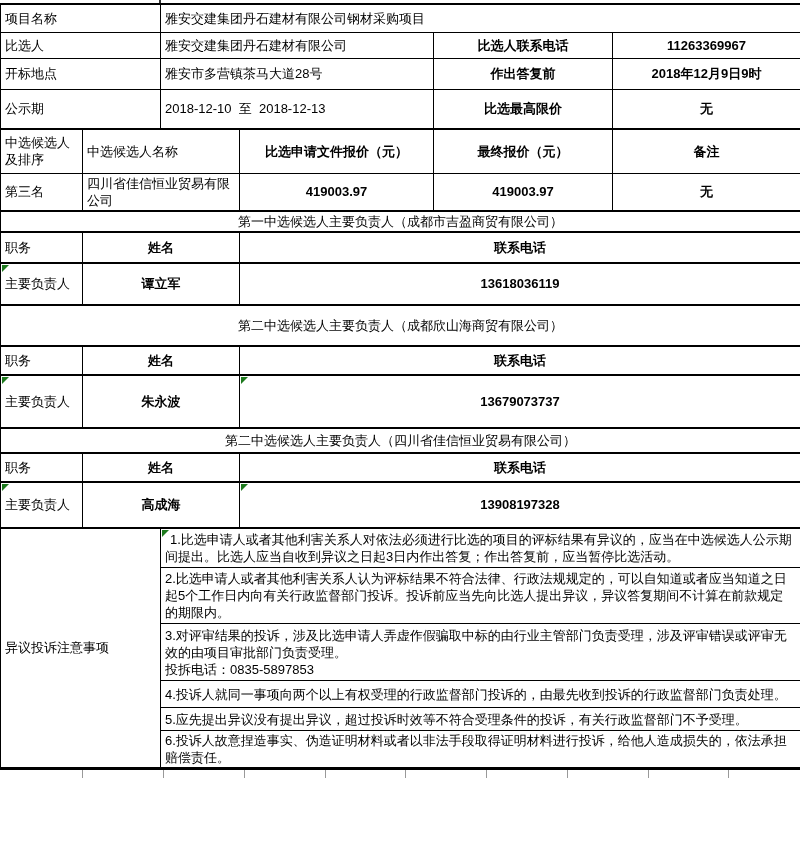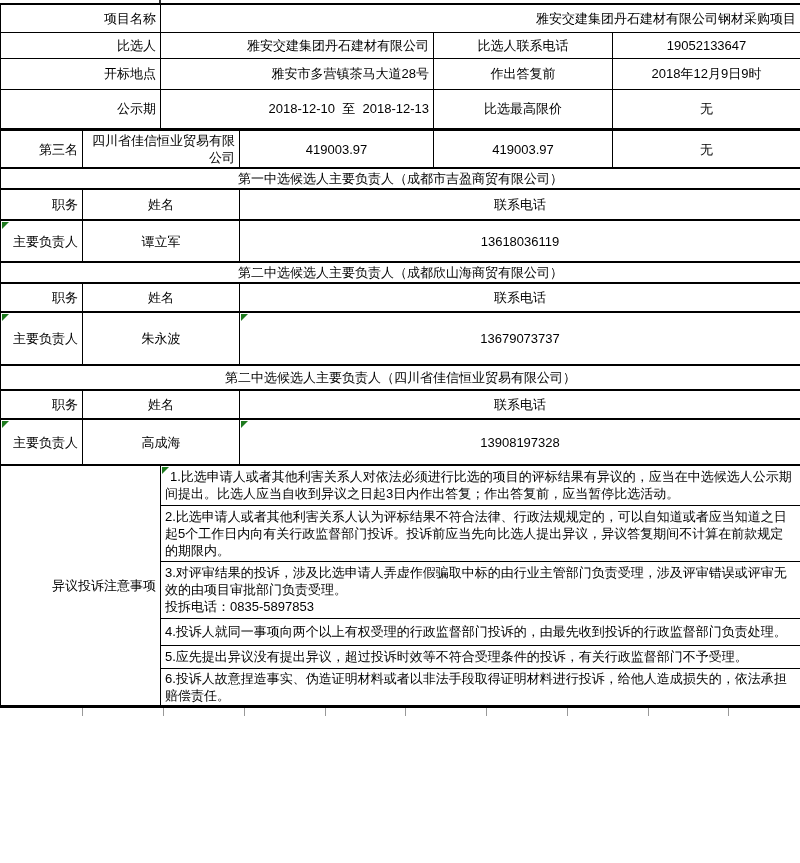--- a/index.html
+++ b/index.html
@@ -16,22 +16,22 @@
   .strip-top .stub{position:absolute;top:0;left:159px;width:2px;height:3px;background:#333;}
   table.tbl{border-collapse:collapse;table-layout:fixed;width:800px;}
   table.tbl td{
     border:1px solid #000;
     padding:1px 4px;
     vertical-align:middle;
     overflow:hidden;
     position:relative;
     line-height:17px;
   }
-  td.c{text-align:center;padding:1px 2px;}
-  td.l{text-align:right;}
+  td.c{text-align:center;padding:1px 2px;font-weight:bold;}
+  td.l{text-align:left;}
   td.eL{border-left-width:2px;}
   td.eR{border-right-width:2px;}
   .bt0{border-top-width:0 !important;}
   .bt2{border-top-width:2px !important;}
   .bb2{border-bottom-width:2px !important;}
   .bb3{border-bottom-width:3px !important;}
   td.title-cell{text-align:center;}
   td.pre{white-space:pre;}
   td.note-text, .note-text{white-space:pre-line;text-align:left;line-height:17px;padding:2px 4px 2px 5px;}
   .tri{
@@ -61,21 +61,21 @@
       </colgroup>
     <tbody>
         <tr style="height:28px">
       <td class="l eL bt2">项目名称</td>
       <td class="l eR bt2" colspan="3">雅安交建集团丹石建材有限公司钢材采购项目</td>
     </tr>
     <tr style="height:26px">
       <td class="l eL">比选人</td>
       <td class="l">雅安交建集团丹石建材有限公司</td>
       <td class="c">比选人联系电话</td>
-      <td class="c eR">19052133647</td>
+      <td class="c eR">11263369967</td>
     </tr>
     <tr style="height:31px">
       <td class="l eL">开标地点</td>
       <td class="l">雅安市多营镇茶马大道28号</td>
       <td class="c">作出答复前</td>
       <td class="c eR">2018年12月9日9时</td>
     </tr>
     <tr style="height:40px">
       <td class="l eL bb2">公示期</td>
       <td class="l pre bb2">2018-12-10  至  2018-12-13</td>
@@ -87,20 +87,28 @@
 
   <table class="tbl">
     <colgroup>
         <col style="width:82px">
         <col style="width:157px">
         <col style="width:194px">
         <col style="width:179px">
         <col style="width:188px">
       </colgroup>
     <tbody>
+        <tr style="height:43px">
+      <td class="l eL bt0 note-text">中选候选人
+及排序</td>
+      <td class="l bt0">中选候选人名称</td>
+      <td class="c bt0">比选申请文件报价（元）</td>
+      <td class="c bt0">最终报价（元）</td>
+      <td class="c eR bt0">备注</td>
+    </tr>
     <tr style="height:32px">
       <td class="l eL bb2">第三名</td>
       <td class="l bb2">四川省佳信恒业贸易有限公司</td>
       <td class="c bb2">419003.97</td>
       <td class="c bb2">419003.97</td>
       <td class="c eR bb2">无</td>
     </tr>
   </tbody>
     </table>
 
@@ -132,21 +140,21 @@
       <td class="c eR bb2">13618036119</td>
     </tr>
   </tbody>
     </table>
 
   <table class="tbl">
     <colgroup>
         <col style="width:800px">
       </colgroup>
     <tbody>
-        <tr style="height:20px">
+        <tr style="height:40px">
       <td class="title-cell eL eR bt0 bb2">第二中选候选人主要负责人（成都欣山海商贸有限公司）</td>
     </tr>
   </tbody>
     </table>
   <table class="tbl">
     <colgroup>
         <col style="width:82px">
         <col style="width:157px">
         <col style="width:561px">
       </colgroup>

